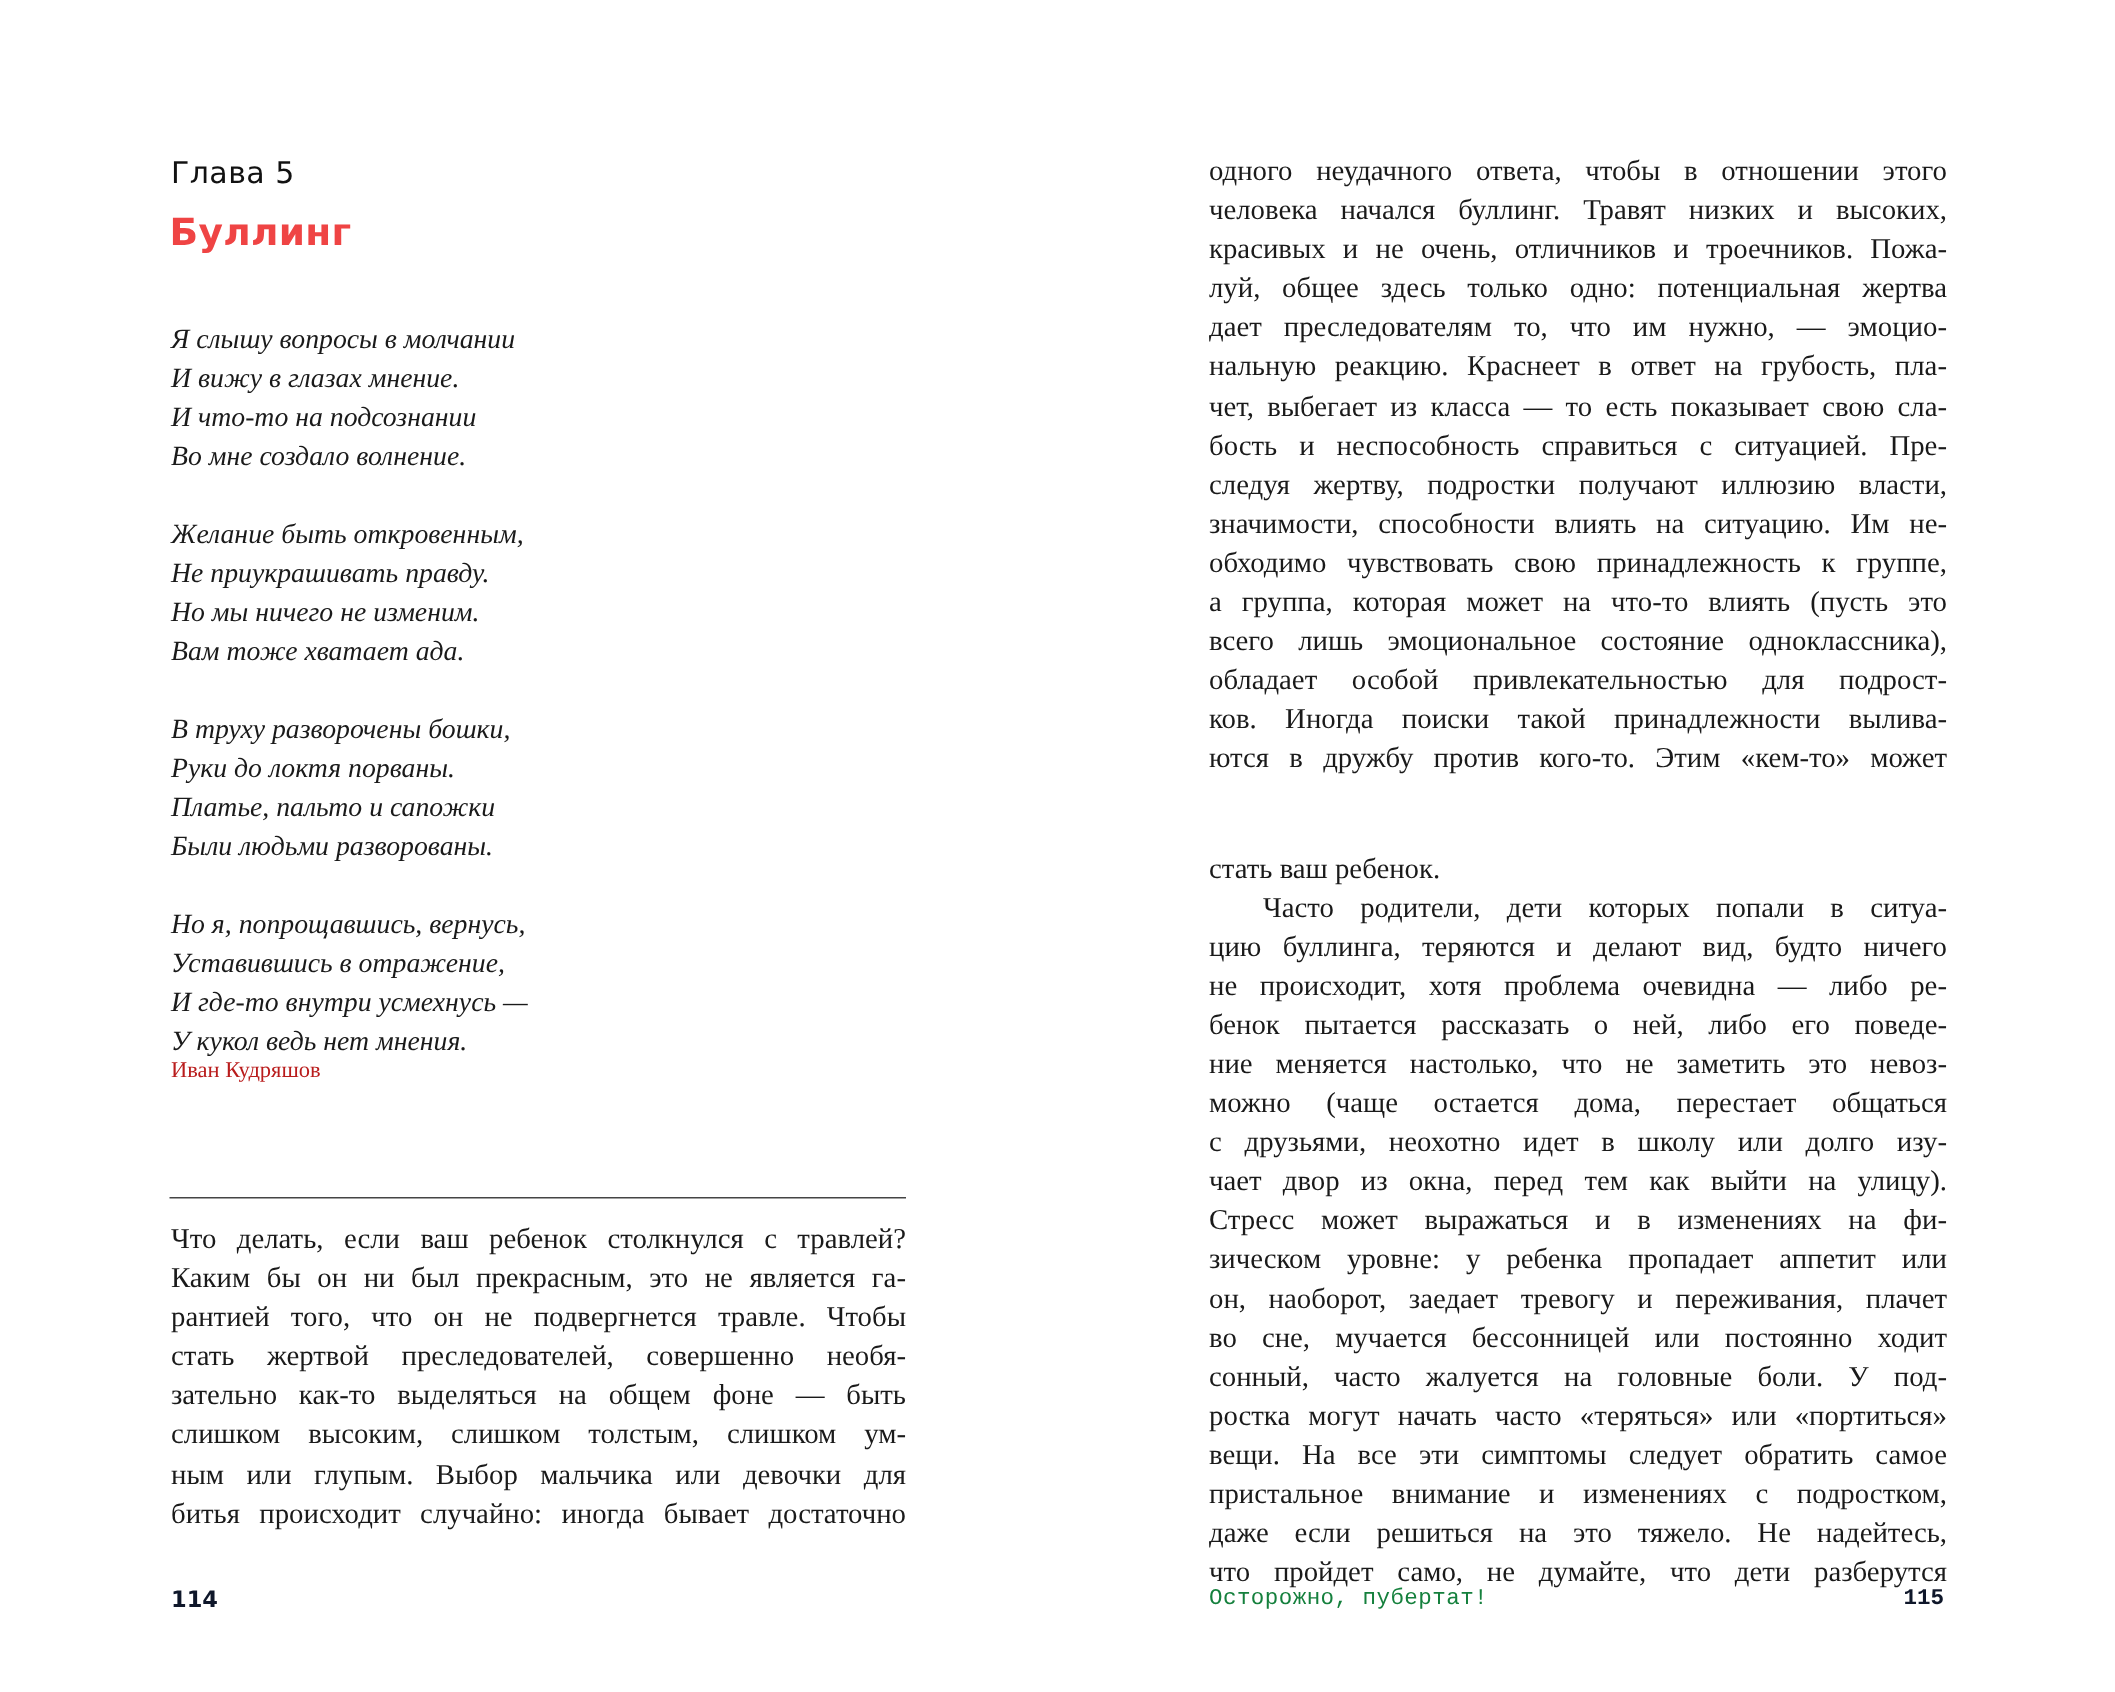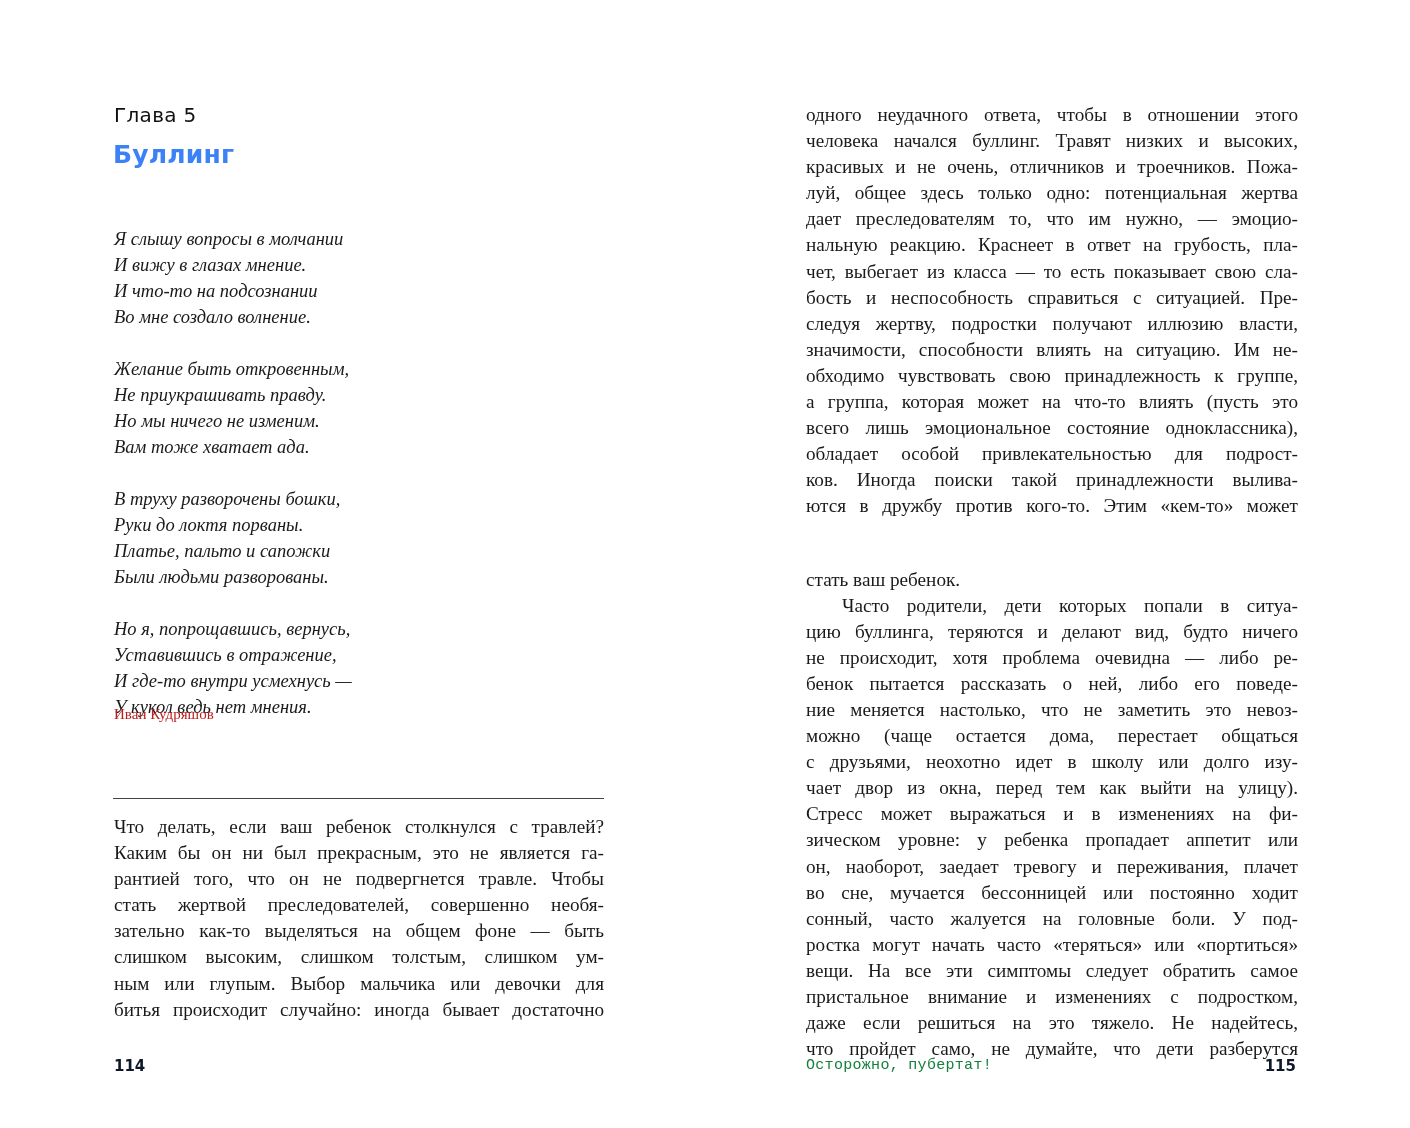--- a/index.html
+++ b/index.html
@@ -36,31 +36,31 @@
       letter-spacing: 0.3px;
       color: #111;
     }
     .chapter-title {
       position: absolute;
       left: 113px;
       top: 140px;
       font-family: "DejaVu Sans", sans-serif;
       font-weight: bold;
       font-size: 25px;
-      color: #3b82f6;
+      color: #ef4444;
       letter-spacing: 0.2px;
     }
     .poem {
       position: absolute;
       left: 114px;
       top: 214px;
       width: 480px;
     }
     .stanza {
-      margin: 12px 0 26px 0;
+      margin: 0 0 26px 0;
     }
     .poem-line {
       display: block;
       font-family: "Liberation Serif", serif;
       font-style: italic;
       font-size: 18.5px;
       line-height: 26px;
       color: #1a1a1a;
       white-space: nowrap;
     }
@@ -117,20 +117,21 @@
       font-family: "DejaVu Sans", sans-serif;
       font-weight: bold;
       font-size: 15px;
       color: #0f172a;
     }
     .page-number-left {
       left: 114px;
     }
     .page-number-right {
       right: 114px;
+      font-family: Liberation Mono, monospace;
     }
     .running-header {
       position: absolute;
       left: 101px;
       top: 1057px;
       font-family: Liberation Mono, monospace;
       font-size: 15px;
       color: #15803d;
       letter-spacing: 0.3px;
     }

